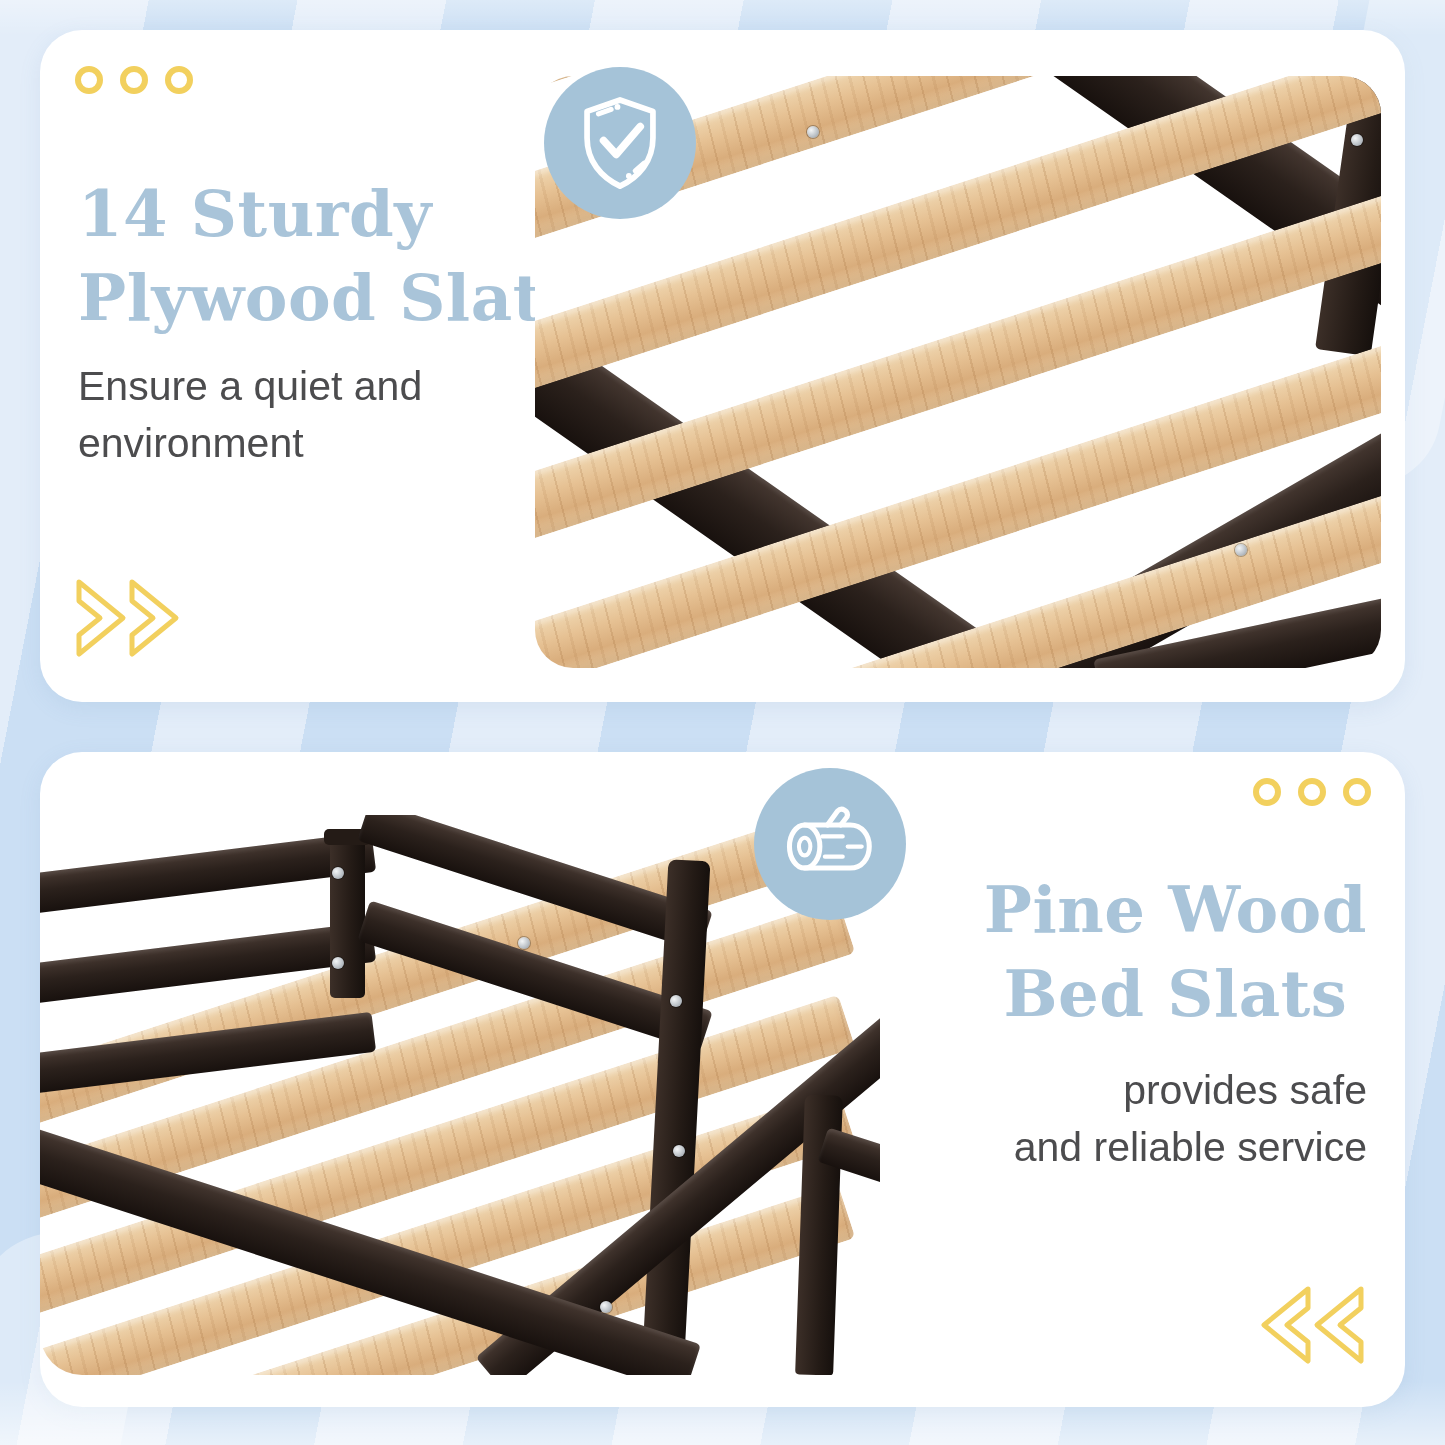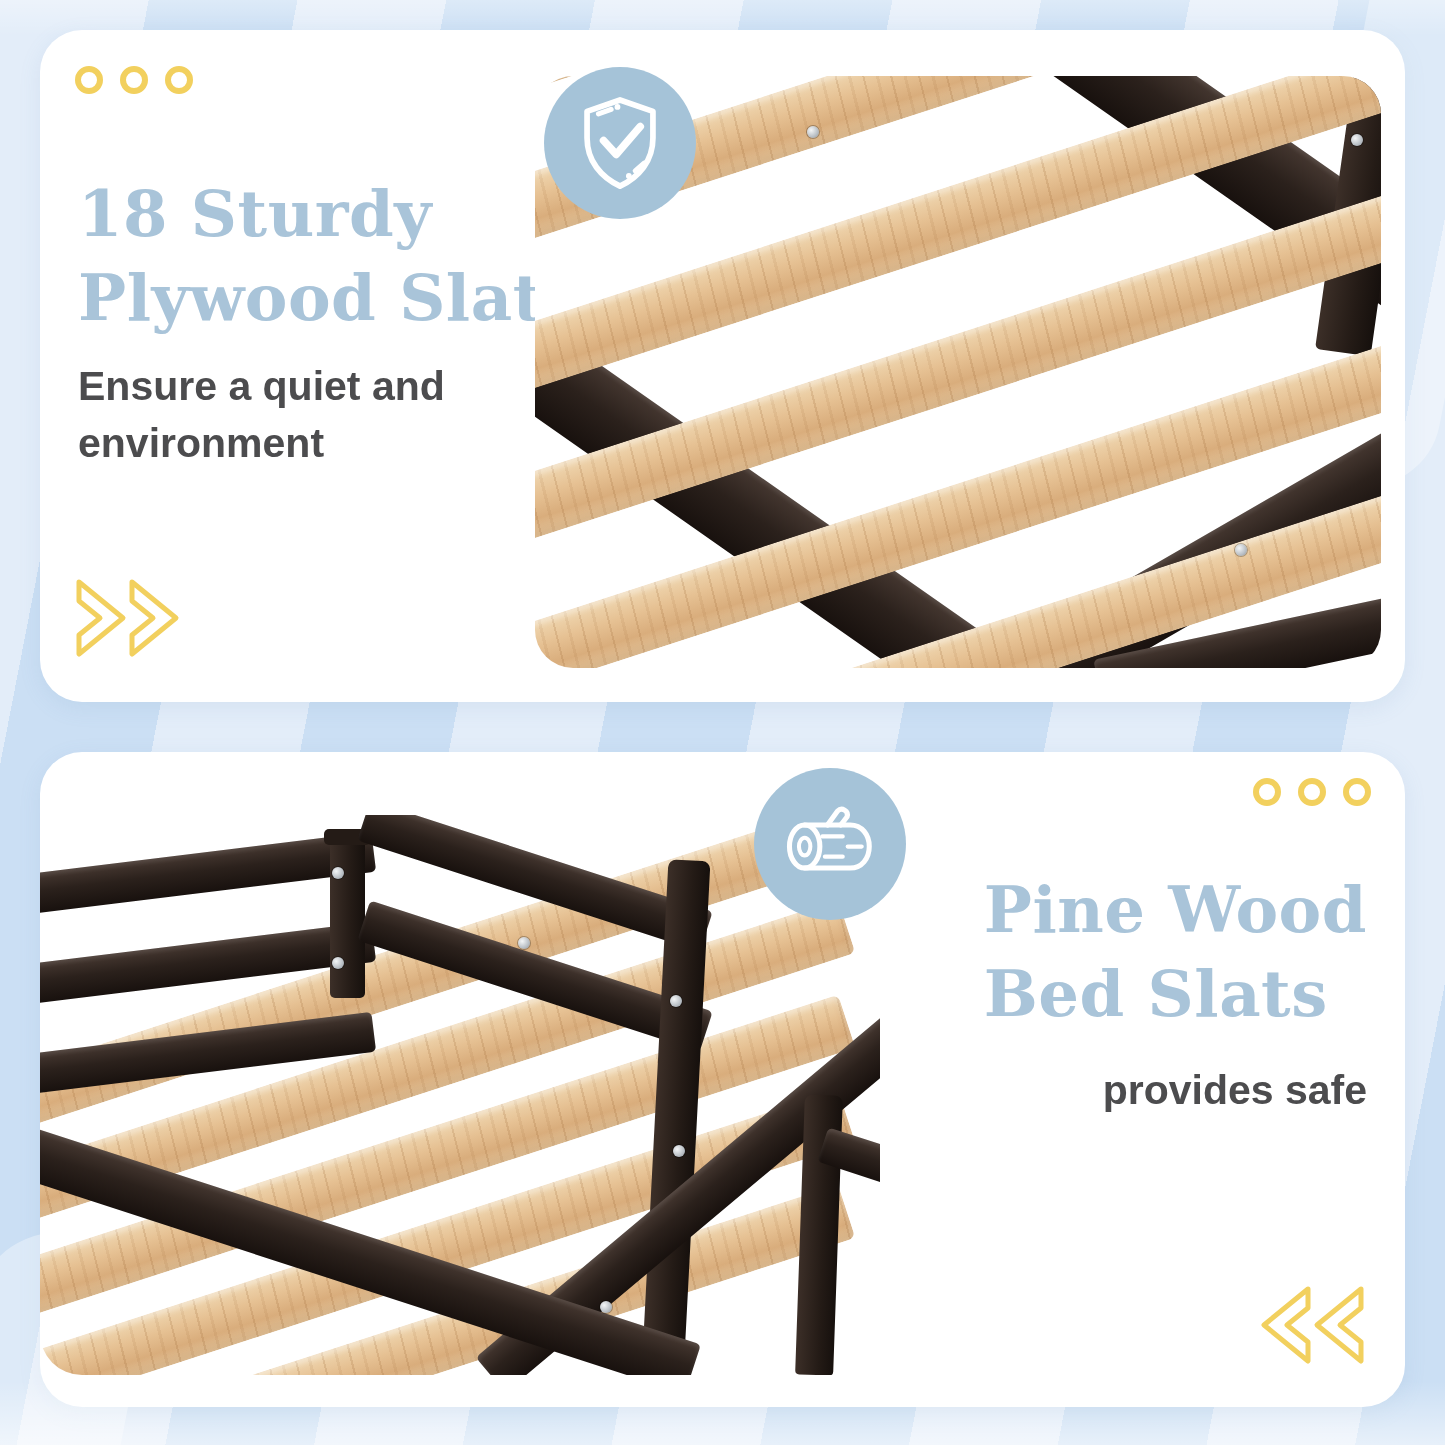--- a/index.html
+++ b/index.html
@@ -19,24 +19,24 @@
 
   .dots{position:absolute;display:flex;gap:17px;}
   .dots.tl{left:35px;top:36px;}
   .dots.tr{right:34px;top:26px;}
   .dot{width:16px;height:16px;border:6px solid #f2d05e;border-radius:50%;background:transparent;}
 
   .title{position:absolute;margin:0;font-family:"DejaVu Serif",serif;font-weight:700;
     font-size:64px;line-height:84px;color:#a9c4d9;letter-spacing:.5px;}
   .title span{display:block;}
   .title.t1{left:38px;top:142px;text-align:left;}
-  .title.t2{right:38px;top:116px;text-align:left;}
+  .title.t2{right:38px;top:116px;text-align:center;}
 
   .desc{position:absolute;margin:0;font-size:41px;line-height:57px;color:#4c4c4e;}
-  .desc span{display:block;font-weight:bold;}
+  .desc span{display:block;}
   .desc.d1{left:38px;top:328px;text-align:left;}
   .desc.d2{right:38px;top:310px;text-align:right;}
 
   .arrows{position:absolute;width:120px;height:84px;}
   .arrows.a1{left:33px;top:546px;}
   .arrows.a2{left:1207px;top:531px;}
 
   .badge{position:absolute;width:152px;height:152px;z-index:6;}
   .badge.b1{left:504px;top:37px;}
   .badge.b2{left:714px;top:16px;}
@@ -96,21 +96,21 @@
         <path d="M60 26 L86 35 V56 C86 74 75 87 60 94 C45 87 34 74 34 56 V35 Z" fill="none" stroke="#ffffff" stroke-width="4.5" stroke-linejoin="round"></path>
         <path d="M47 58 L57 69 L76 47" fill="none" stroke="#ffffff" stroke-width="6" stroke-linecap="round" stroke-linejoin="round"></path>
         <path d="M43 37 L53 33.5" stroke="#ffffff" stroke-width="4" stroke-linecap="round" fill="none"></path>
         <circle cx="58" cy="31.5" r="2.3" fill="#ffffff"></circle>
         <path d="M72 82 L79 76" stroke="#ffffff" stroke-width="4" stroke-linecap="round" fill="none"></path>
         <circle cx="67" cy="86" r="2.3" fill="#ffffff"></circle>
       </svg>
     </div>
 
     <h2 class="title t1">
-      <span>18 Sturdy</span>
+      <span>14 Sturdy</span>
       <span>Plywood Slats</span>
     </h2>
 
     <p class="desc d1">
       <span>Ensure a quiet and</span>
       <span>environment</span>
     </p>
 
     <div class="arrows a1">
       <svg viewBox="0 0 120 84" width="120" height="84">
@@ -171,20 +171,21 @@
       </svg>
     </div>
 
     <h2 class="title t2">
       <span>Pine Wood</span>
       <span>Bed Slats</span>
     </h2>
 
     <p class="desc d2">
       <span>provides safe</span>
+      <span>and reliable service</span>
     </p>
 
     <div class="arrows a2">
       <svg viewBox="0 0 120 84" width="120" height="84">
         <path d="M61 6 L17 42 L61 78 L61 59 L40 42 L61 25 Z" fill="none" stroke="#f2d05e" stroke-width="5" stroke-linejoin="round"></path>
         <path d="M114 6 L70 42 L114 78 L114 59 L93 42 L114 25 Z" fill="none" stroke="#f2d05e" stroke-width="5" stroke-linejoin="round"></path>
       </svg>
     </div>
   </section>
 

